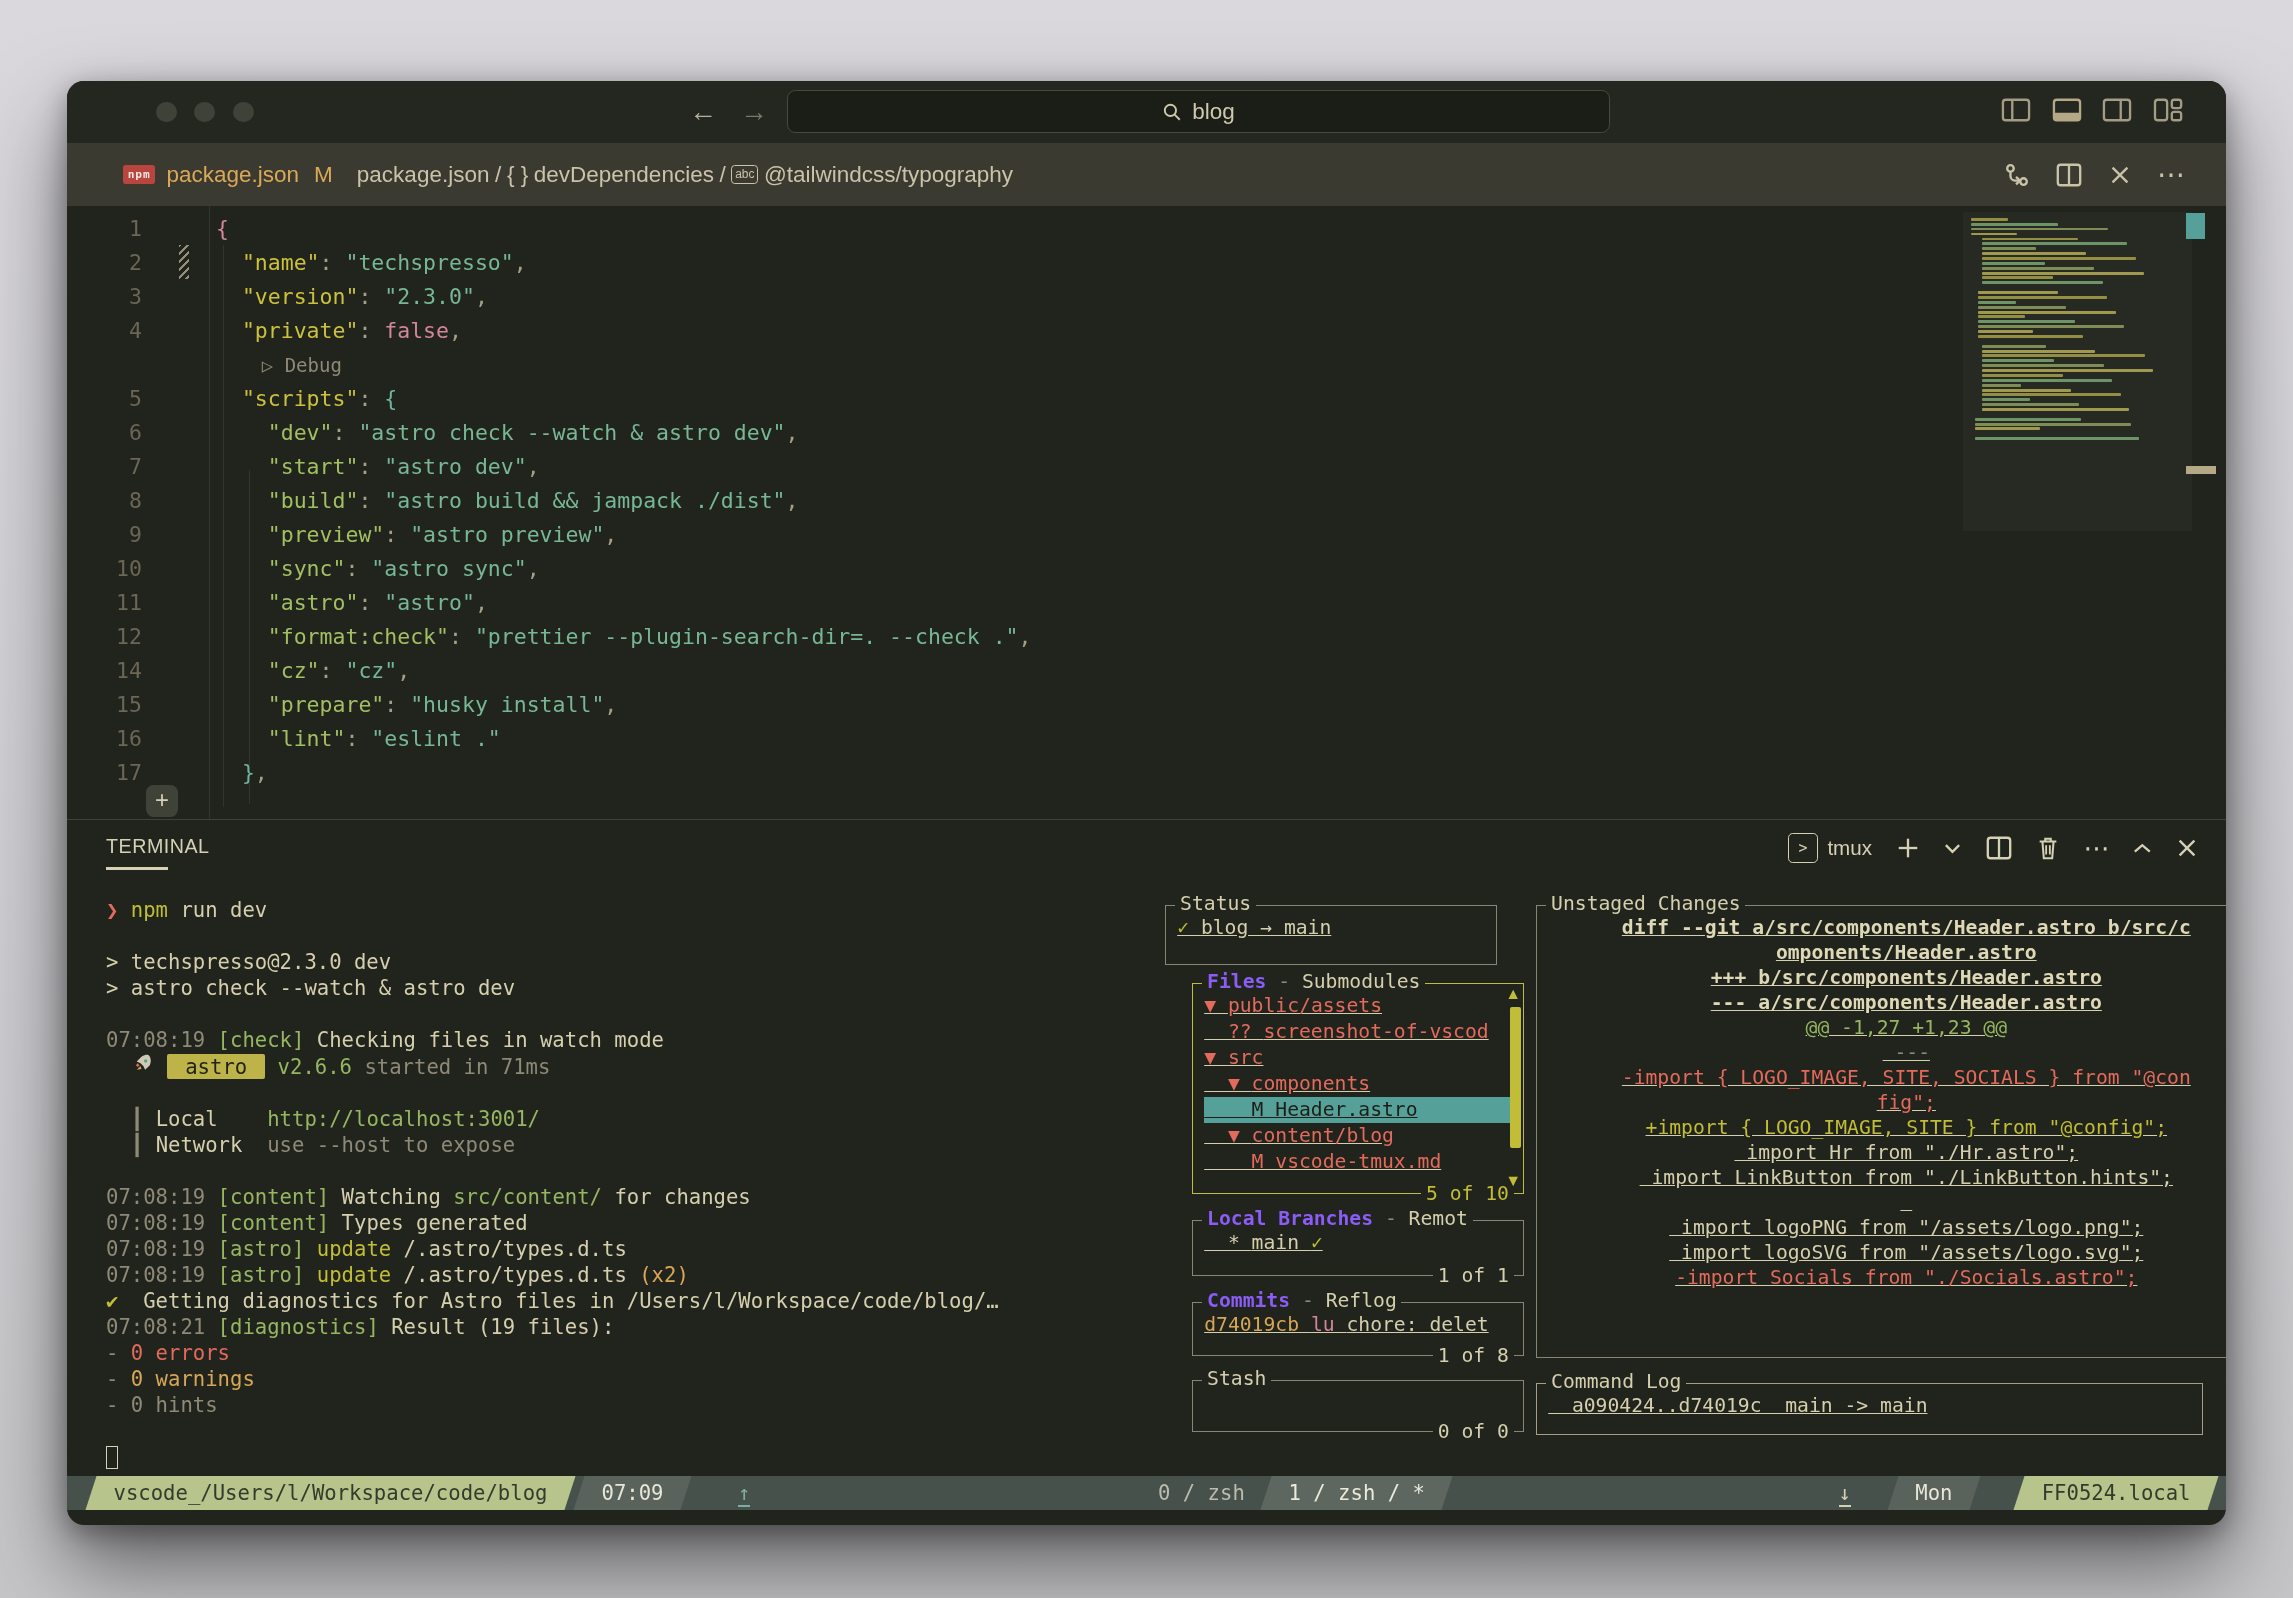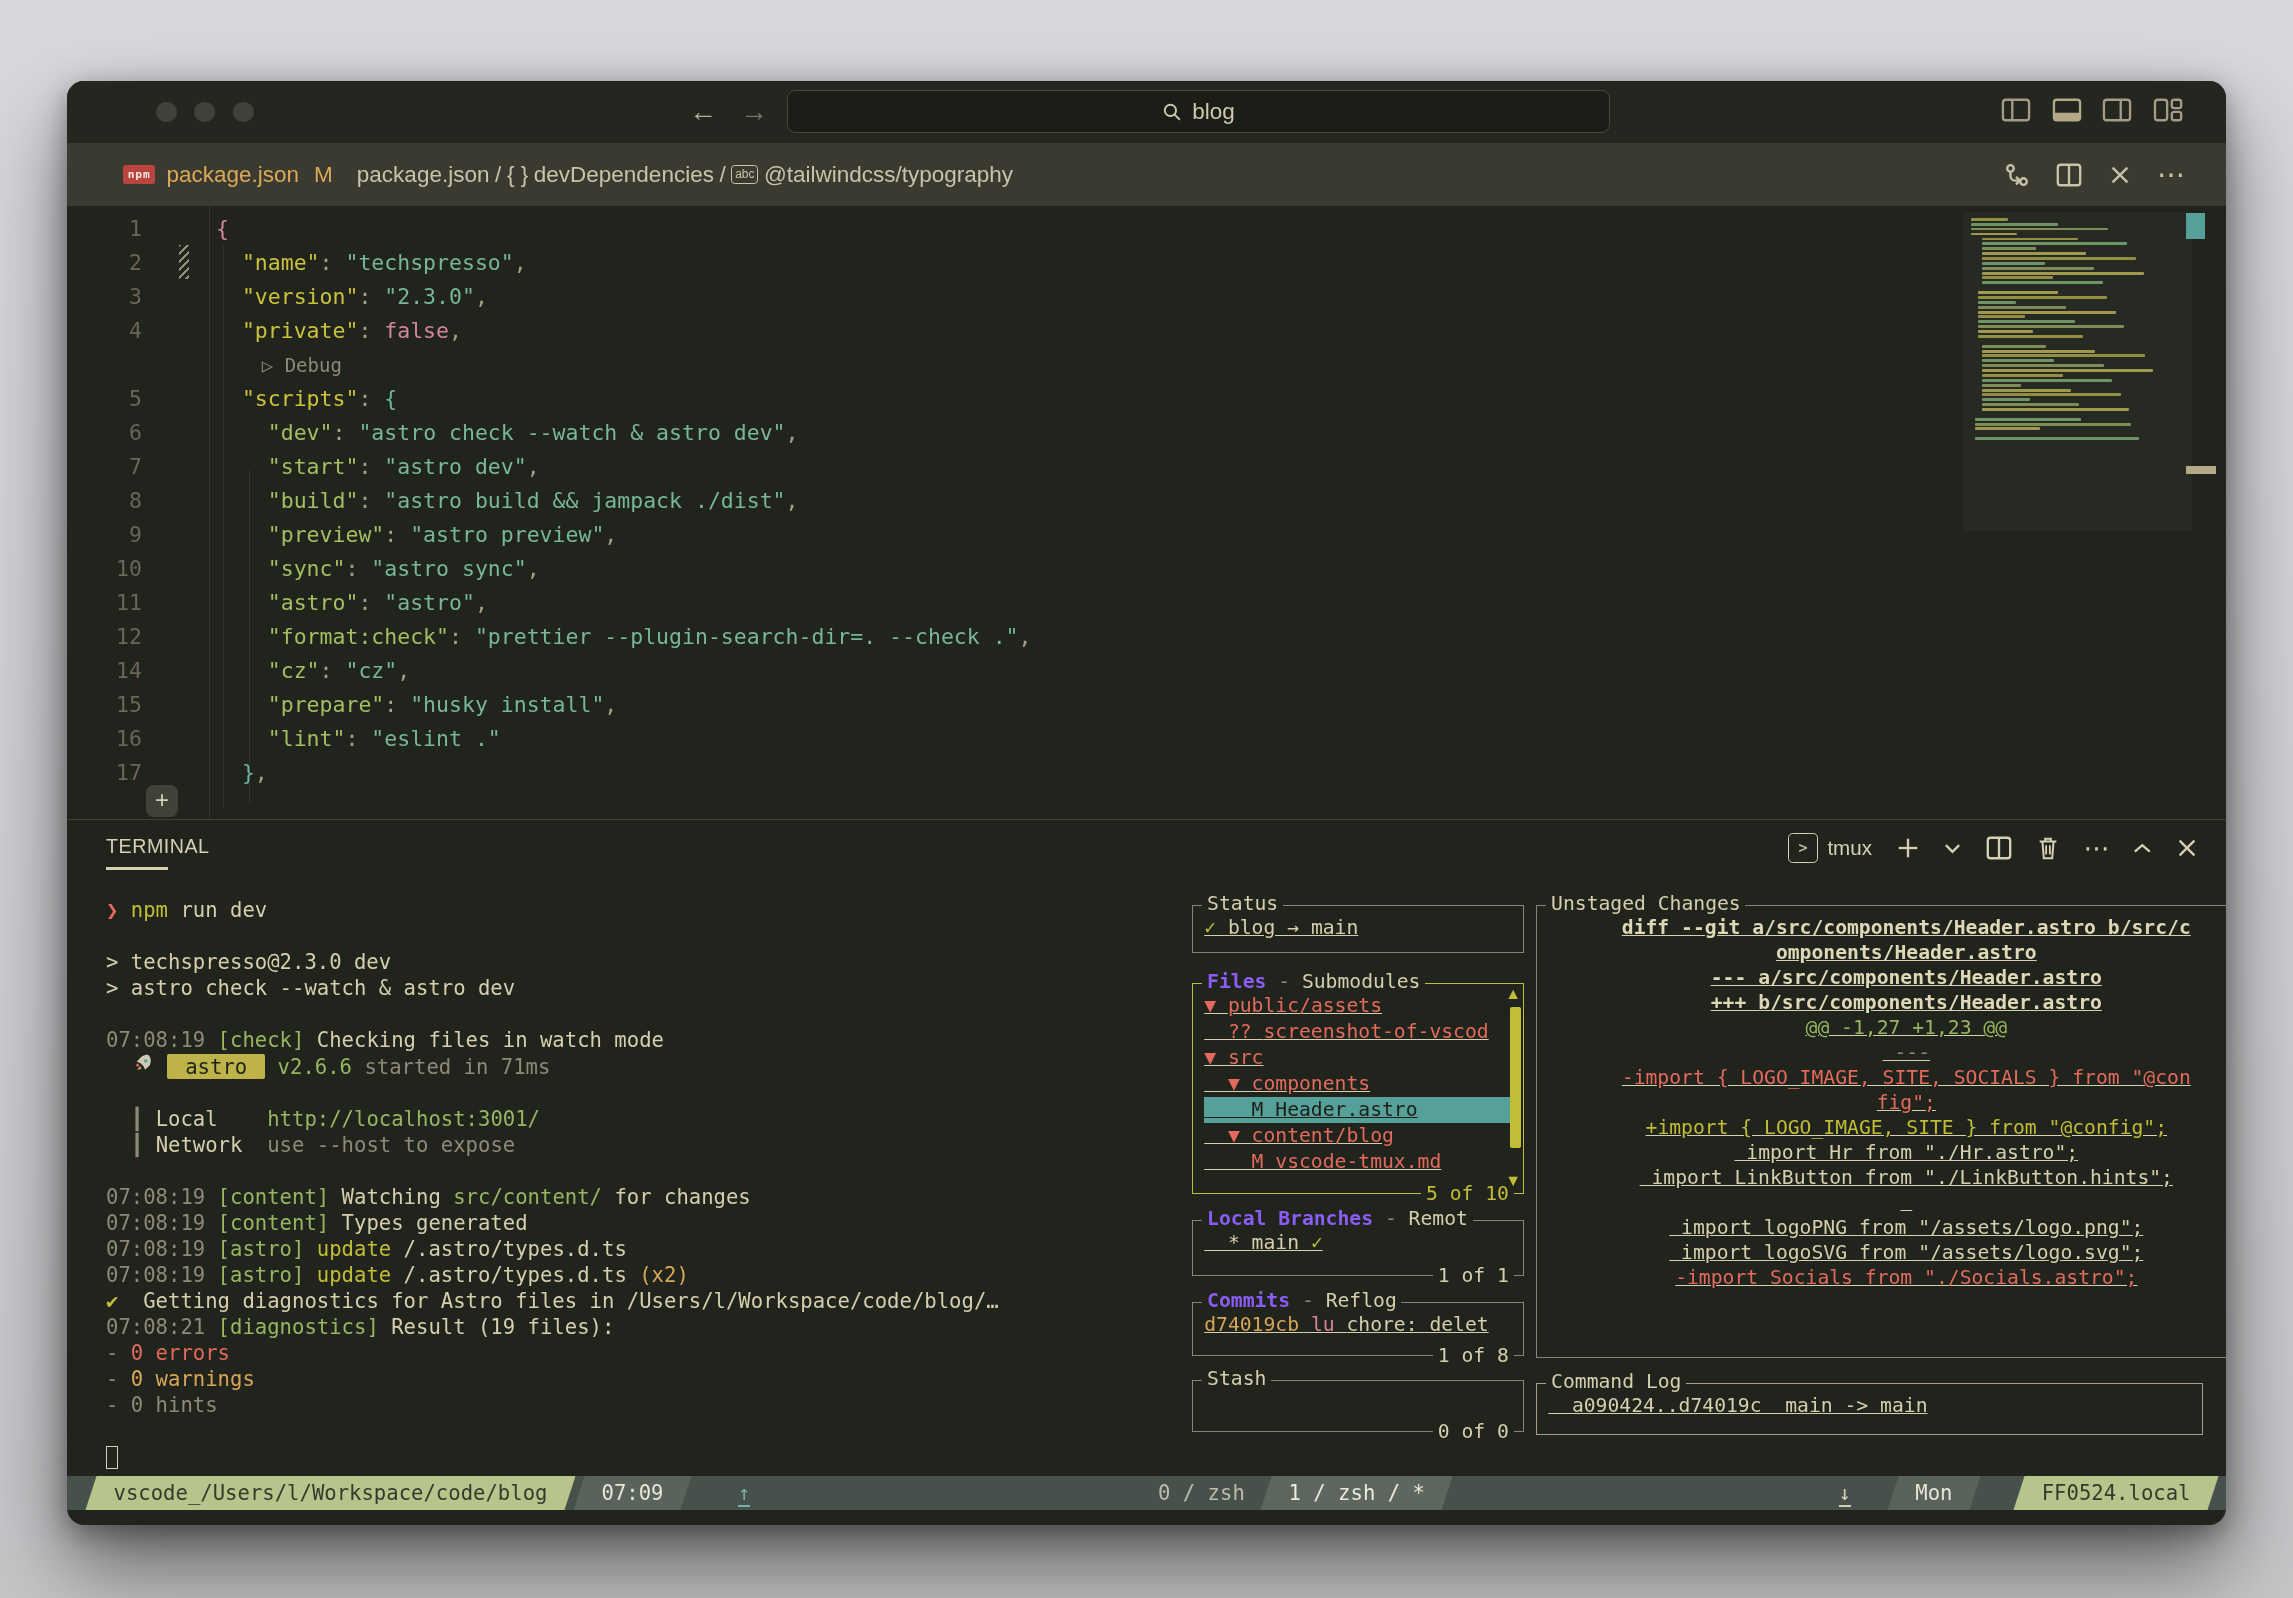--- a/index.html
+++ b/index.html
@@ -293,21 +293,21 @@
         <div class="trow"><span class="c-gray">07:08:19 </span><span class="c-green">[astro]</span><span> </span><span class="c-lime">update</span><span class="c-cream"> /.astro/types.d.ts </span><span class="c-yellow">(x2)</span></div>
         <div class="trow"><span class="c-lime">✔</span><span class="c-cream">  Getting diagnostics for Astro files in /Users/l/Workspace/code/blog/…</span></div>
         <div class="trow"><span class="c-gray">07:08:21 </span><span class="c-green">[diagnostics]</span><span class="c-cream"> Result (19 files):</span></div>
         <div class="trow"><span class="c-gray">- </span><span class="c-red">0 errors</span></div>
         <div class="trow"><span class="c-gray">- </span><span class="c-yellow">0 warnings</span></div>
         <div class="trow"><span class="c-gray">- </span><span class="c-gray">0 hints</span></div>
         <div class="trow">&nbsp;</div>
         <div class="trow"><span class="c-cursor"> </span></div>
       </div>
 
-    <div class="lg-box" id="box-status" style="left:1125px;top:85px;width:332px;height:48px">
+    <div class="lg-box" id="box-status" style="left:1098px;top:85px;width:332px;height:60px">
         <span class="lg-title"><span class="c-cream">Status</span></span>
         <div class="lg-body">
           <div class="trow"><span class="c-lime">✓ </span><span class="c-cream">blog → main</span></div>
         </div>
       </div>
     <div class="lg-box active" id="box-files" style="left:1125px;top:163px;width:332px;height:211px">
         <span class="lg-title"><span class="c-limeb">Files</span><span class="c-gray"> - </span><span class="c-cream">Submodules</span></span>
         <div class="lg-body">
           <div class="trow"><span class="c-red">▼ </span><span class="c-red">public/assets</span></div>
           <div class="trow"><span class="c-red">  ?? </span><span class="c-red">screenshot-of-vscod</span></div>
@@ -339,22 +339,22 @@
     <div class="lg-box" id="box-stash" style="left:1125px;top:560px;width:332px;height:52px">
         <span class="lg-title"><span class="c-cream">Stash</span></span>
         <div class="lg-body"></div>
         <span class="lg-counter c-cream">0 of 0</span>
       </div>
     <div class="lg-box" id="unstaged" style="left:1469px;top:85px;width:735px;height:453px">
         <span class="lg-title"><span class="c-cream">Unstaged Changes</span></span>
         <div class="lg-body">
           <div class="trow"><span class="c-creamb">diff --git a/src/components/Header.astro b/src/c</span></div>
           <div class="trow"><span class="c-creamb">omponents/Header.astro</span></div>
+          <div class="trow"><span class="c-creamb">+++ b/src/components/Header.astro</span></div>
           <div class="trow"><span class="c-creamb">--- a/src/components/Header.astro</span></div>
-          <div class="trow"><span class="c-creamb">+++ b/src/components/Header.astro</span></div>
           <div class="trow"><span class="c-green">@@ -1,27 +1,23 @@</span></div>
           <div class="trow"><span class="c-gray"> ---</span></div>
           <div class="trow"><span class="c-red">-import { LOGO_IMAGE, SITE, SOCIALS } from "@con</span></div>
           <div class="trow"><span class="c-red">fig";</span></div>
           <div class="trow"><span class="c-lime">+import { LOGO_IMAGE, SITE } from "@config";</span></div>
           <div class="trow"><span class="c-cream"> import Hr from "./Hr.astro";</span></div>
           <div class="trow"><span class="c-cream"> import LinkButton from "./LinkButton.hints";</span></div>
           <div class="trow"><span class="c-cream"> </span></div>
           <div class="trow"><span class="c-cream"> import logoPNG from "/assets/logo.png";</span></div>
           <div class="trow"><span class="c-cream"> import logoSVG from "/assets/logo.svg";</span></div>

